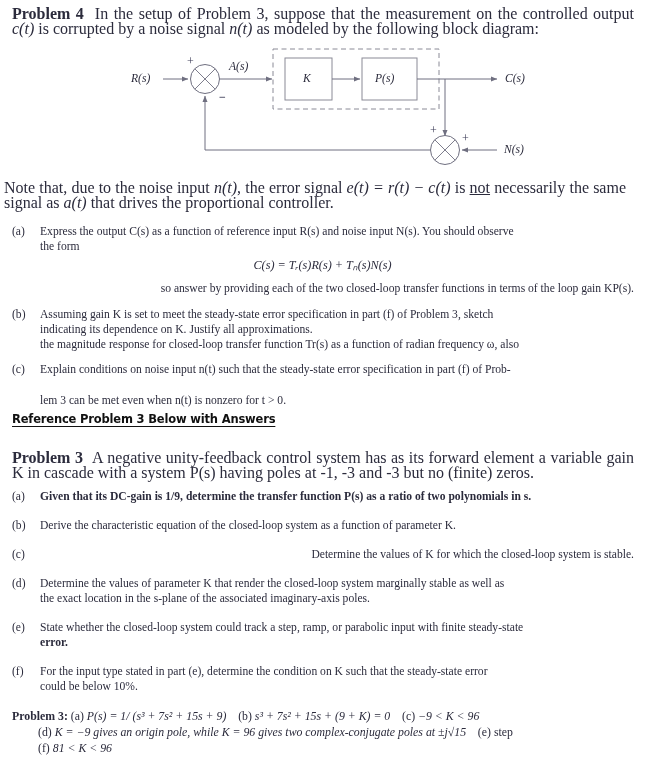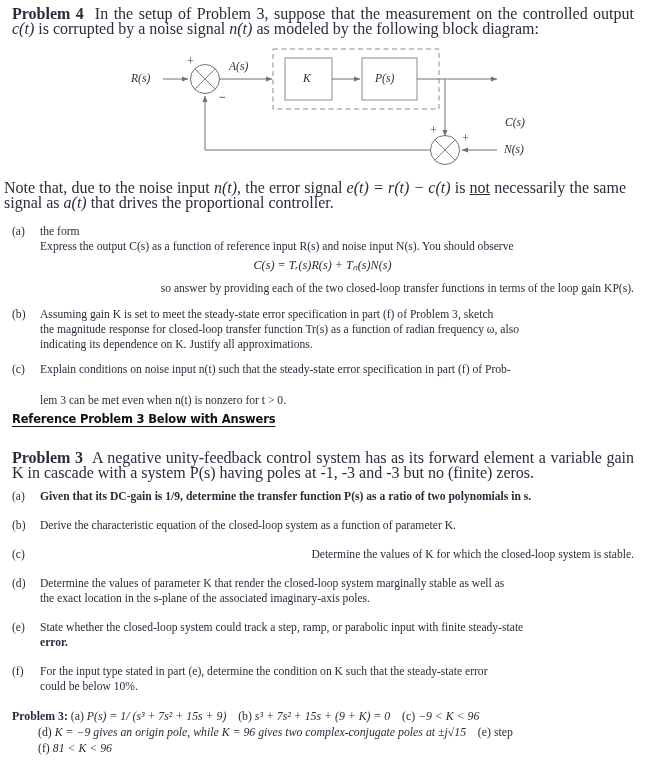--- a/index.html
+++ b/index.html
@@ -153,53 +153,53 @@
 
       <line x1="497" y1="110" x2="462" y2="110" stroke="#6f6f80" stroke-width="1" marker-end="url(#ah)"></line>
 
       <path d="M430.5,110 L205,110 L205,56" fill="none" stroke="#6f6f80" stroke-width="1" marker-end="url(#ah)"></path>
     </svg>
 
     <div class="dglyph mi" style="left:131px; top:32px;">R(s)</div>
     <div class="dglyph mi" style="left:229px; top:20px;">A(s)</div>
     <div class="dglyph mi" style="left:303px; top:32px;">K</div>
     <div class="dglyph mi" style="left:375px; top:32px;">P(s)</div>
-    <div class="dglyph mi" style="left:505px; top:32px;margin-top:44px;">C(s)</div>
+    <div class="dglyph mi" style="left:505px; top:32px;">C(s)</div>
     <div class="dglyph mi" style="left:504px; top:103px;">N(s)</div>
 
     <div class="sign" style="left:187px; top:14px;">+</div>
     <div class="sign" style="left:219px; top:50px; font-weight:bold;">−</div>
     <div class="sign" style="left:430px; top:83px;">+</div>
     <div class="sign" style="left:462px; top:91px;">+</div>
   </div>
 
   <div class="para" style="left:4px; top:180px; width:622px;">
     <span>Note that, due to the noise input </span><span class="mi">n(t)</span><span>, the error signal </span><span class="mi">e(t) = r(t) − c(t)</span><span> is </span><span class="u">not</span><span> necessarily the same signal</span>
     <span>as </span><span class="mi">a(t)</span><span> that drives the proportional controller.</span>
   </div>
 
   <div class="listrow" style="left:12px; top:224px; width:622px;">
     <span class="lbl">(a)</span>
+    <span class="bodytxt">Express the output C(s) as a function of reference input R(s) and noise input N(s). You should observe</span>
     <span class="bodytxt" style="text-align:left;">the form</span>
-    <span class="bodytxt">Express the output C(s) as a function of reference input R(s) and noise input N(s). You should observe</span>
   </div>
 
   <div class="disp-eq" style="left:0px; top:256px;">
     <span class="mi">C(s) = Tᵣ(s)R(s) + Tₙ(s)N(s)</span>
   </div>
 
   <div class="listrow" style="left:12px; top:281px; width:622px;">
     <span class="bodytxt" style="text-align:right;">so answer by providing each of the two closed-loop transfer functions in terms of the loop gain KP(s).</span>
   </div>
 
   <div class="listrow" style="left:12px; top:307px; width:622px;">
     <span class="lbl">(b)</span>
     <span class="bodytxt">Assuming gain K is set to meet the steady-state error specification in part (f) of Problem 3, sketch</span>
+    <span class="bodytxt" style="text-align:left;">indicating its dependence on K. Justify all approximations.</span>
     <span class="bodytxt">the magnitude response for closed-loop transfer function Tr(s) as a function of radian frequency ω, also</span>
-    <span class="bodytxt" style="text-align:left;">indicating its dependence on K. Justify all approximations.</span>
   </div>
 
   <div class="listrow" style="left:12px; top:362px; width:622px;">
     <span class="lbl">(c)</span>
     <span class="bodytxt">Explain conditions on noise input n(t) such that the steady-state error specification in part (f) of Prob-</span>
     <span class="bodytxt" style="text-align:left;margin-top:16px;">lem 3 can be met even when n(t) is nonzero for t &gt; 0.</span>
   </div>
 
   <div class="sect-head" style="left:12px; top:411px;">Reference Problem 3 Below with Answers</div>
 

